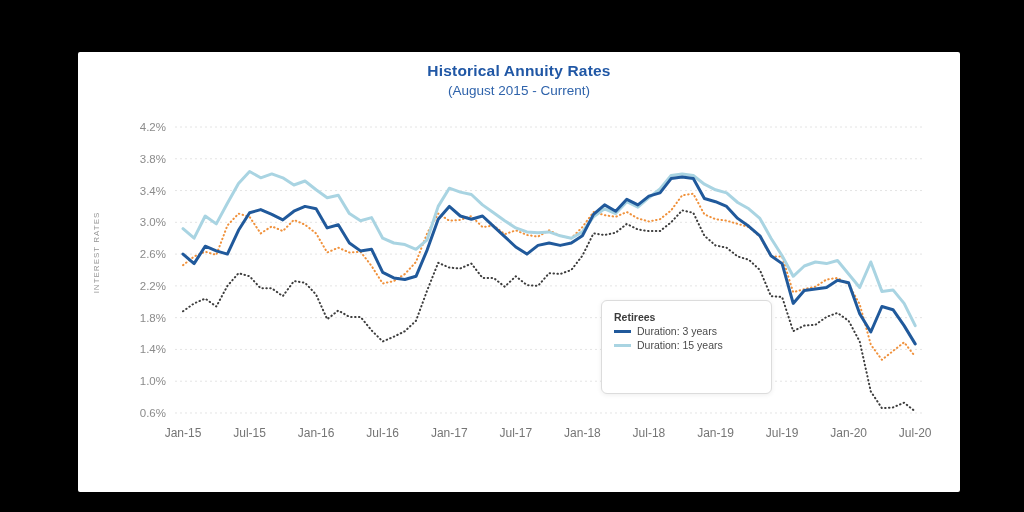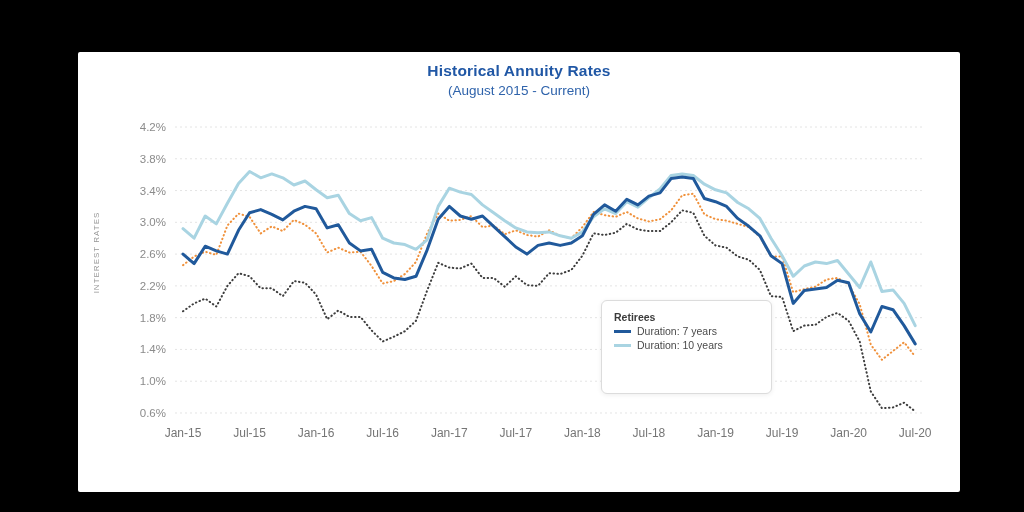--- a/index.html
+++ b/index.html
@@ -66,21 +66,21 @@
         <text x="837.204" y="385" text-anchor="middle" fill="#757575" font-size="12">Jul-20</text>
         <polyline points="105.0,259.3 116.1,251.4 127.2,246.6 138.3,254.5 149.4,233.9 160.5,221.2 171.6,224.3 182.7,236.3 193.8,236.3 204.8,244.2 215.9,229.1 227.0,230.7 238.1,242.6 249.2,267.2 260.3,258.5 271.4,264.9 282.5,264.9 293.6,278.4 304.7,289.5 315.8,284.7 326.9,279.2 338.0,268.8 349.1,238.6 360.2,210.8 371.3,215.6 382.3,216.4 393.4,211.6 404.5,225.9 415.6,225.9 426.7,234.7 437.8,224.3 448.9,233.1 460.0,233.9 471.1,221.2 482.2,222.0 493.3,218.0 504.4,203.7 515.5,181.4 526.6,183.0 537.7,180.7 548.8,171.9 559.9,177.5 570.9,179.1 582.0,179.1 593.1,170.3 604.2,158.4 615.3,160.8 626.4,183.8 637.5,193.4 648.6,195.7 659.7,204.5 670.8,207.7 681.9,218.0 693.0,244.2 704.1,245.0 715.2,279.2 726.3,273.6 737.4,272.8 748.5,264.9 759.5,260.9 770.6,268.8 781.7,289.5 792.8,339.5 803.9,356.2 815.0,355.4 826.1,350.7 837.2,359.4" fill="none" stroke="#3d3d3d" stroke-width="2" stroke-linejoin="round" stroke-linecap="round" stroke-dasharray="0.5 3.4"></polyline>
         <polyline points="105.0,213.2 116.1,204.5 127.2,199.7 138.3,202.9 149.4,173.5 160.5,161.6 171.6,164.8 182.7,181.4 193.8,174.3 204.8,179.1 215.9,167.9 227.0,172.7 238.1,181.4 249.2,200.5 260.3,195.7 271.4,200.5 282.5,199.7 293.6,214.0 304.7,231.5 315.8,229.1 326.9,222.0 338.0,210.0 349.1,181.4 360.2,161.6 371.3,168.7 382.3,167.9 393.4,164.0 404.5,175.1 415.6,173.5 426.7,182.2 437.8,178.3 448.9,183.0 460.0,184.6 471.1,178.3 482.2,183.8 493.3,186.2 504.4,175.1 515.5,160.0 526.6,163.2 537.7,164.8 548.8,160.0 559.9,166.4 570.9,169.5 582.0,167.2 593.1,158.4 604.2,143.3 615.3,141.7 626.4,162.4 637.5,167.2 648.6,168.7 659.7,171.9 670.8,175.1 681.9,184.6 693.0,204.5 704.1,204.5 715.2,240.2 726.3,237.1 737.4,234.7 748.5,227.5 759.5,225.9 770.6,232.3 781.7,252.2 792.8,292.7 803.9,307.8 815.0,299.0 826.1,290.3 837.2,304.6" fill="none" stroke="#f0913b" stroke-width="2" stroke-linejoin="round" stroke-linecap="round" stroke-dasharray="0.5 3.4"></polyline>
         <polyline points="105.0,176.7 116.1,186.2 127.2,164.0 138.3,171.9 149.4,151.3 160.5,131.4 171.6,119.5 182.7,125.8 193.8,121.9 204.8,125.8 215.9,133.0 227.0,129.0 238.1,137.8 249.2,145.7 260.3,143.3 271.4,161.6 282.5,168.7 293.6,165.6 304.7,186.2 315.8,191.0 326.9,192.6 338.0,197.3 349.1,187.8 360.2,154.4 371.3,136.2 382.3,140.1 393.4,142.5 404.5,152.9 415.6,160.8 426.7,168.7 437.8,175.9 448.9,179.9 460.0,180.7 471.1,179.9 482.2,183.8 493.3,186.2 504.4,179.9 515.5,164.8 526.6,156.8 537.7,161.6 548.8,149.7 559.9,155.2 570.9,145.7 582.0,137.0 593.1,123.5 604.2,121.9 615.3,123.5 626.4,132.2 637.5,137.8 648.6,140.9 659.7,150.5 670.8,156.8 681.9,166.4 693.0,186.2 704.1,203.7 715.2,224.3 726.3,214.0 737.4,210.0 748.5,211.6 759.5,208.5 770.6,222.0 781.7,235.5 792.8,210.0 803.9,239.4 815.0,237.9 826.1,251.4 837.2,273.6" fill="none" stroke="#a9d4e2" stroke-width="3" stroke-linejoin="round" stroke-linecap="round"></polyline>
         <polyline points="105.0,202.1 116.1,211.6 127.2,194.2 138.3,198.9 149.4,202.1 160.5,178.3 171.6,160.8 182.7,157.6 193.8,162.4 204.8,167.9 215.9,159.2 227.0,154.4 238.1,156.8 249.2,175.9 260.3,172.7 271.4,191.0 282.5,198.9 293.6,197.3 304.7,220.4 315.8,225.9 326.9,227.5 338.0,224.3 349.1,198.1 360.2,167.2 371.3,154.4 382.3,164.0 393.4,167.2 404.5,164.0 415.6,174.3 426.7,184.6 437.8,195.0 448.9,202.1 460.0,193.4 471.1,191.0 482.2,193.4 493.3,191.0 504.4,183.8 515.5,162.4 526.6,152.9 537.7,159.2 548.8,147.3 559.9,152.9 570.9,144.1 582.0,140.9 593.1,126.6 604.2,125.0 615.3,126.6 626.4,146.5 637.5,149.7 648.6,154.4 659.7,166.4 670.8,174.3 681.9,183.8 693.0,203.7 704.1,211.6 715.2,251.4 726.3,238.6 737.4,237.1 748.5,235.5 759.5,228.3 770.6,230.7 781.7,261.7 792.8,280.0 803.9,254.5 815.0,257.7 826.1,273.6 837.2,291.9" fill="none" stroke="#20599b" stroke-width="3" stroke-linejoin="round" stroke-linecap="round"></polyline>
       </svg>
     <div class="legend" id="legend">
         <div class="group-label">Retirees</div>
         <div class="item">
           <span class="swatch" style="background-color: rgb(32, 89, 155);"></span>
-          <span>Duration: 7 years</span>
+          <span>Duration: 3 years</span>
         </div>
         <div class="item">
           <span class="swatch" style="background-color: rgb(169, 212, 226);"></span>
-          <span>Duration: 10 years</span>
+          <span>Duration: 15 years</span>
         </div>
       </div>
   </div>
 </div>
 
 </body></html>

